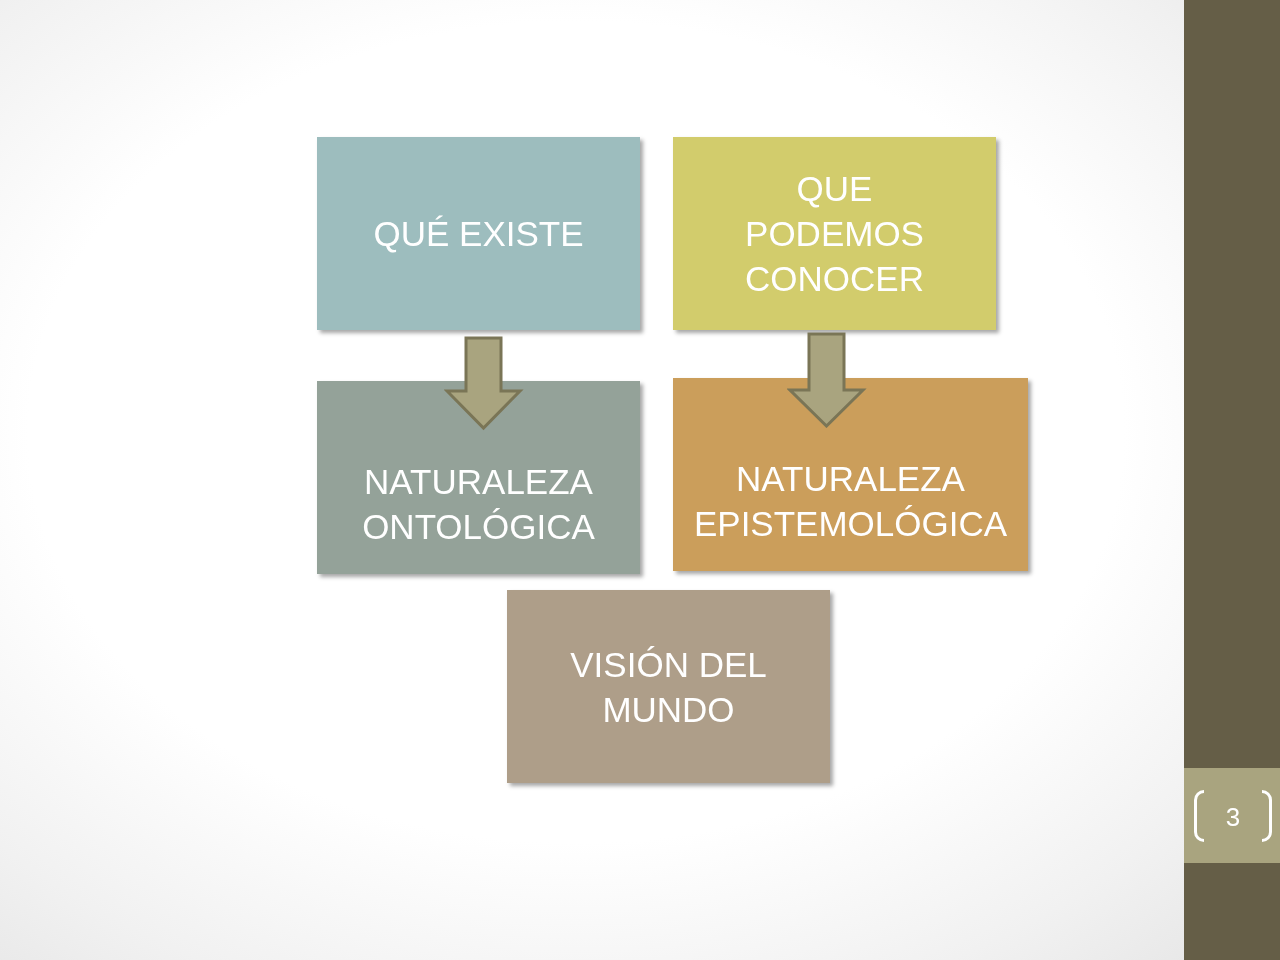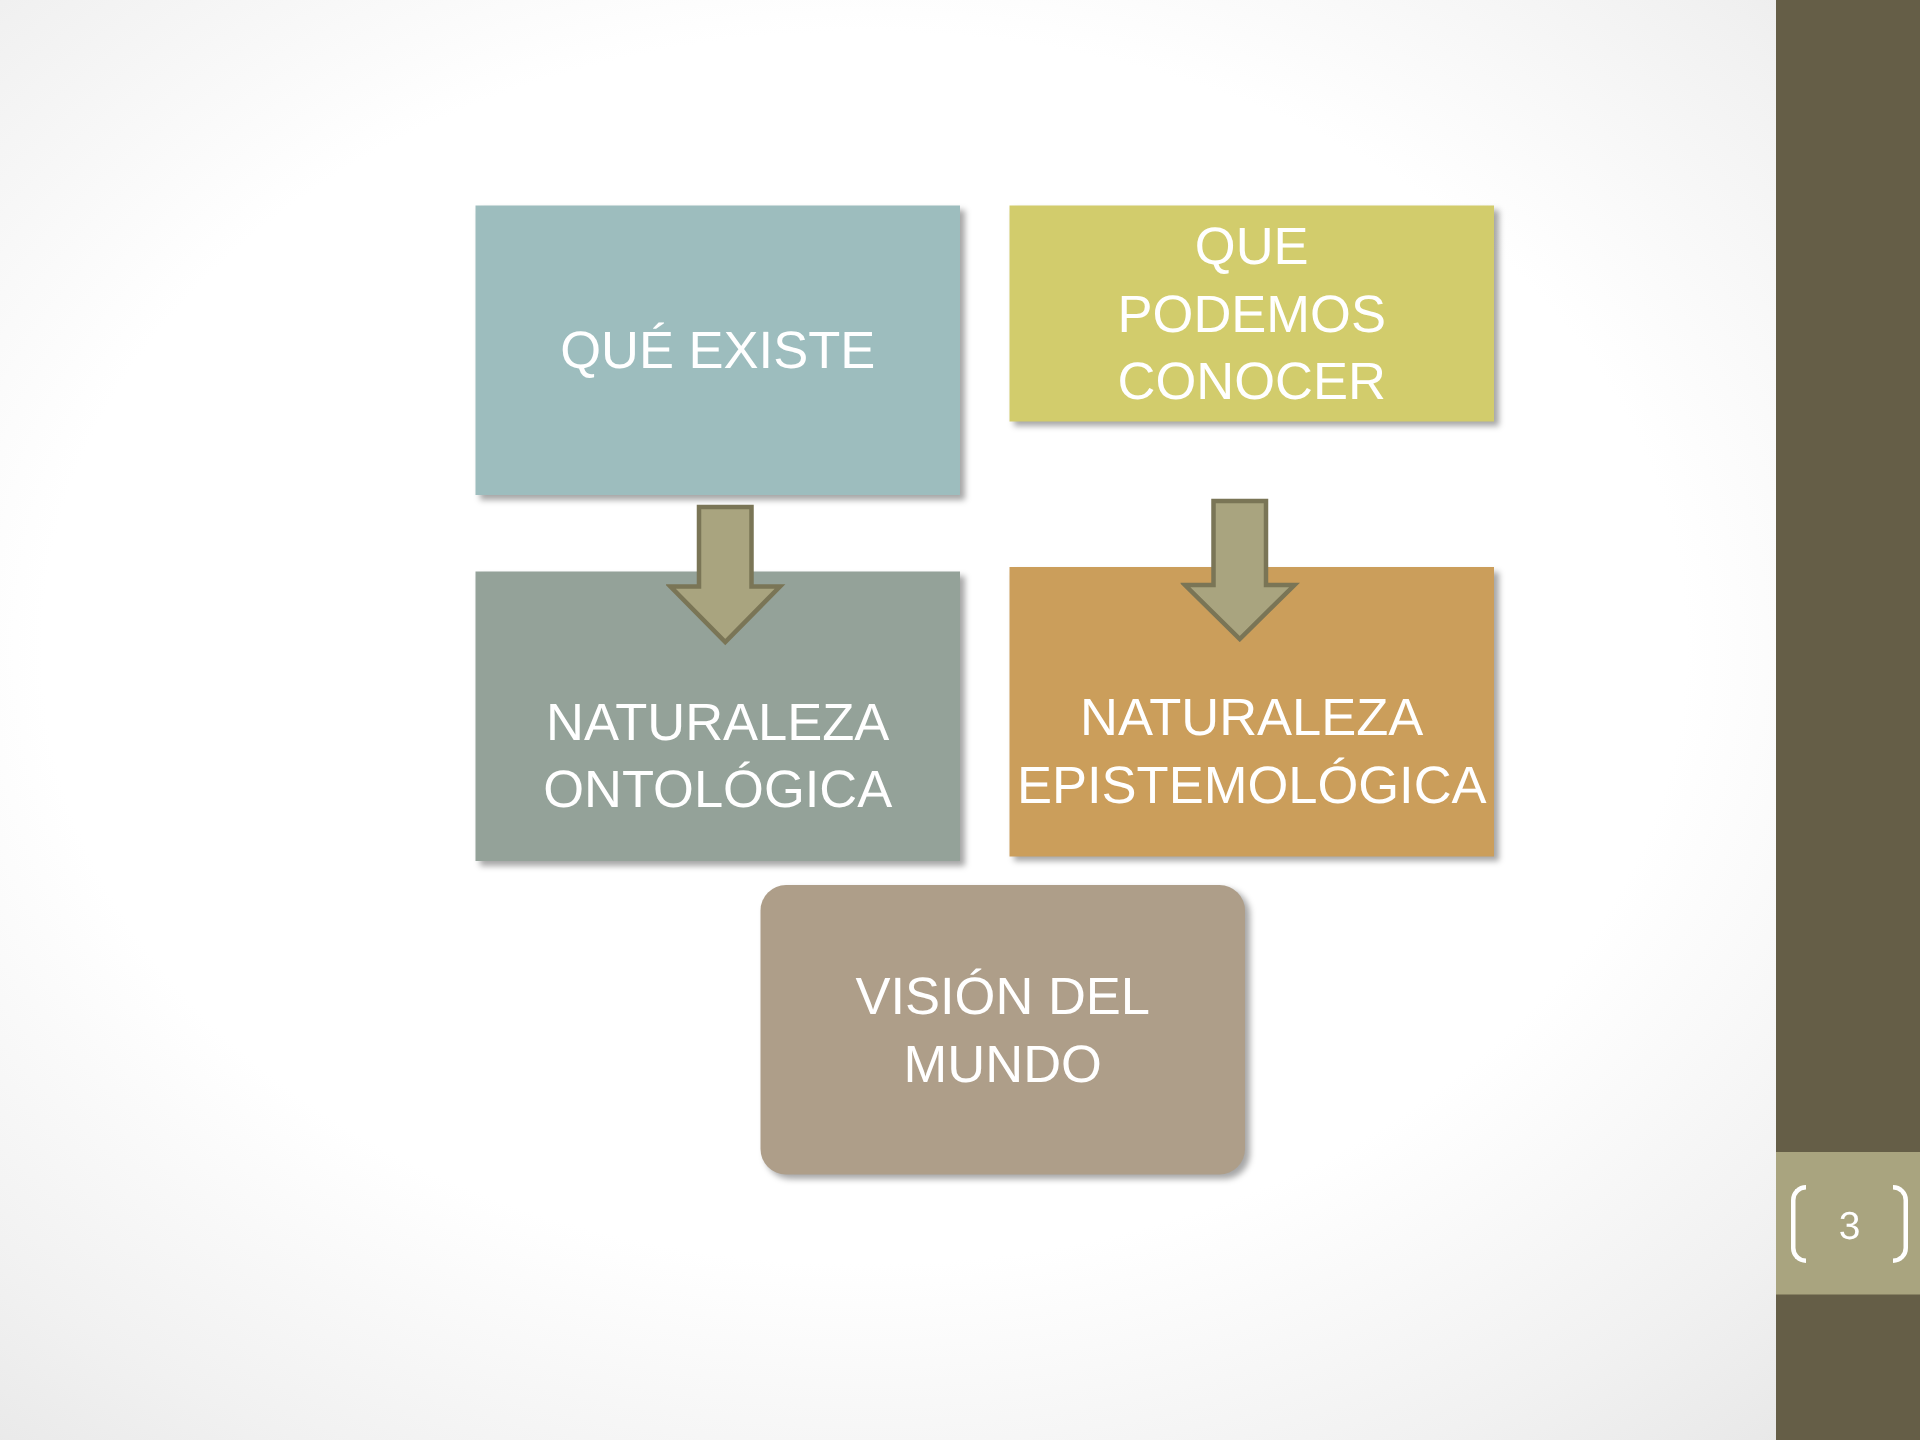--- a/index.html
+++ b/index.html
@@ -41,33 +41,33 @@
 <div class="sidebar"></div>
 <div class="page-band"></div>
 <div class="page-bracket-left"></div>
 <div class="page-bracket-right"></div>
 <div class="page-num">3</div>
 
 <div class="box" style="left:317px; top:137px; width:323px; height:193px; background:#9dbdbe;">
   <span>QUÉ EXISTE</span>
 </div>
 
-<div class="box" style="left:673px; top:137px; width:323px; height:144px; background:#d2cc6c; padding:0 40px;">
+<div class="box" style="left:673px; top:137px; width:323px; height:193px; background:#d2cc6c; padding:0 40px;">
   <span>QUE PODEMOS CONOCER</span>
 </div>
 
 <div class="box" style="left:317px; top:381px; width:323px; height:193px; background:#94a299; padding:52px 40px 0 40px;">
   <span>NATURALEZA ONTOLÓGICA</span>
 </div>
 
-<div class="box" style="left:673px; top:378px; width:323px; height:193px; background:#cb9e5b; padding:52px 8px 0 8px;">
+<div class="box" style="left:673px; top:378px; width:355px; height:193px; background:#cb9e5b; padding:52px 8px 0 8px;">
   <span>NATURALEZA EPISTEMOLÓGICA</span>
 </div>
 
-<div class="box" style="left:507px; top:590px; width:323px; height:193px; background:#ae9e89; padding:0 50px;border-radius:17px;">
+<div class="box" style="left:507px; top:590px; width:323px; height:193px; background:#ae9e89; padding:0 50px;">
   <span>VISIÓN DEL MUNDO</span>
 </div>
 
 <svg class="arrow" style="left:444px; top:336px;" width="80" height="96" viewBox="0 0 80 96">
   <polygon points="22,2 57,2 57,55 76,55 39.5,92 3,55 22,55" fill="#a9a47f" stroke="#7a7556" stroke-width="3" stroke-linejoin="miter"></polygon>
 </svg>
 
 <svg class="arrow" style="left:787px; top:332px;" width="80" height="96" viewBox="0 0 80 96">
   <polygon points="22,2 57,2 57,58 76,58 39.5,94 3,58 22,58" fill="#a9a47f" stroke="#7a7556" stroke-width="3" stroke-linejoin="miter"></polygon>
 </svg>

